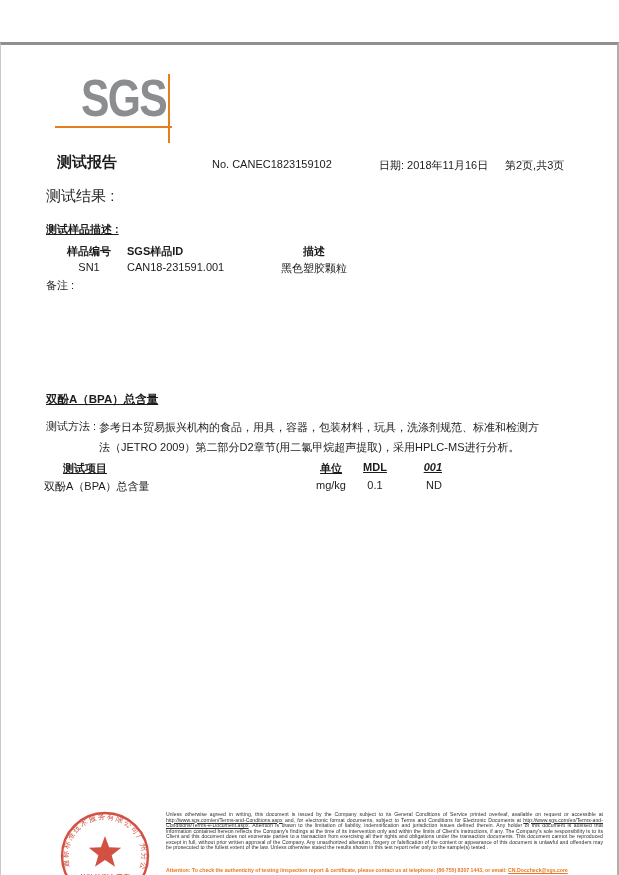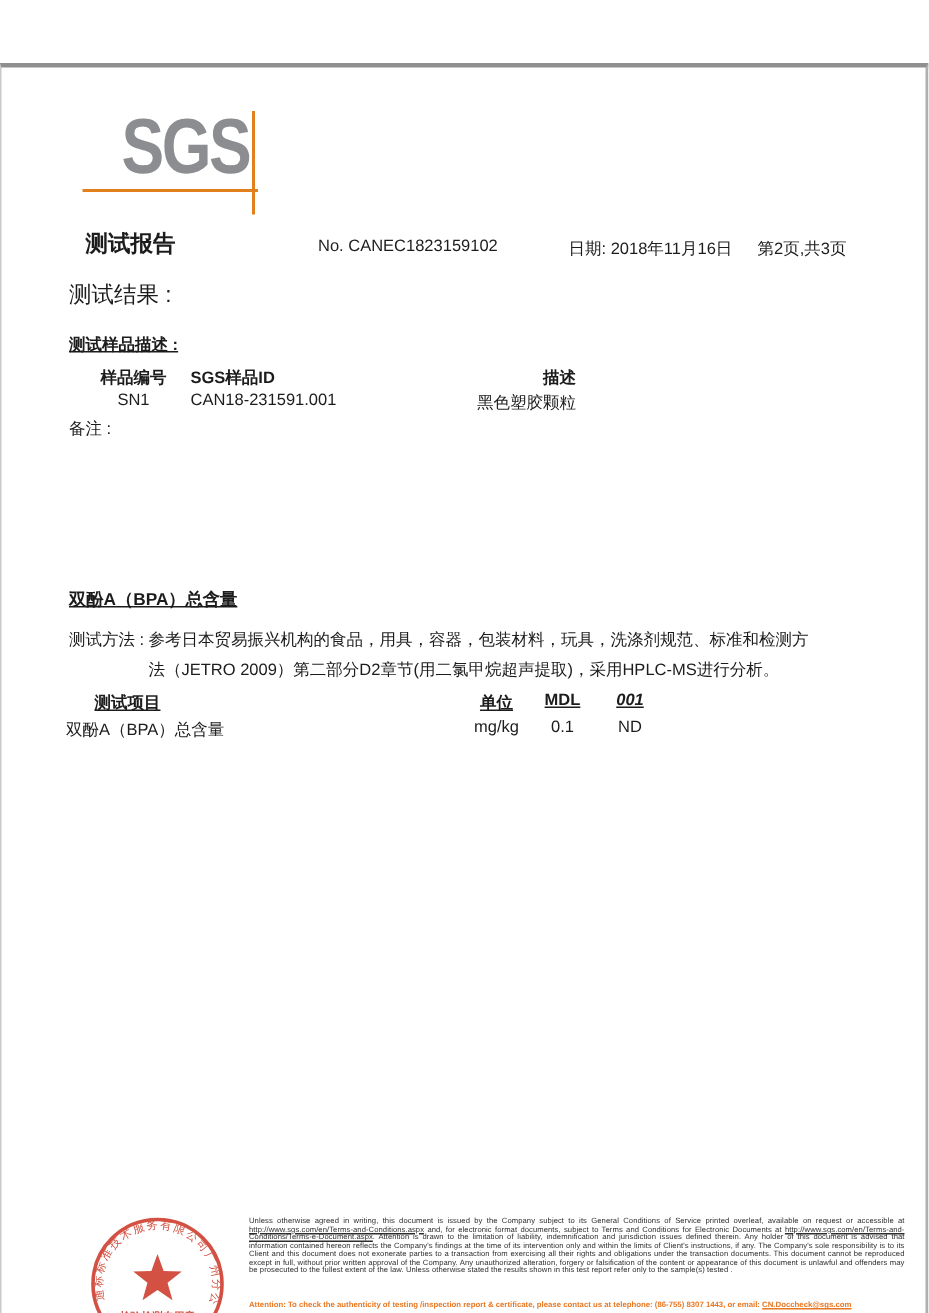--- a/index.html
+++ b/index.html
@@ -21,36 +21,36 @@
   .report-no{left:211px;top:113px;font-size:11px;}
   .date-text{left:378px;top:113px;font-size:11px;}
   .page-info{left:504px;top:113px;font-size:11px;}
   .results-label{left:45px;top:142px;font-size:15px;}
   .sample-desc-label{left:45px;top:177px;font-size:11px;font-weight:bold;text-decoration:underline;}
   
   .st-h{font-size:11px;font-weight:bold;top:199px;}
   .st-v{font-size:11px;top:216px;}
   .col1{left:48px;width:80px;text-align:center;}
   .col2{left:126px;width:100px;text-align:left;}
-  .col3{left:243px;width:140px;text-align:right;}
+  .col3{left:243px;width:140px;text-align:center;}
   
   .notes-label{left:45px;top:233px;font-size:11px;}
   .notes-list{left:85px;top:262px;font-size:11px;line-height:17.5px;}
   
   .bpa-title{left:45px;top:347px;font-size:11.5px;font-weight:bold;text-decoration:underline;}
   .method-label{left:45px;top:374px;font-size:11px;}
   .method-text{left:98px;top:373px;width:468px;font-size:11px;line-height:19.5px;}
   
   .rt-h{font-size:11px;font-weight:bold;text-decoration:underline;top:416px;}
   .rt-v{font-size:11px;top:434px;}
   .rt-c1h{left:62px;font-family:Liberation Mono, monospace;}
   .rt-c1{left:43px;}
   .rt-c2{left:305px;width:50px;text-align:center;}
   .rt-c3{left:352px;width:44px;text-align:center;}
-  .rt-c4{left:397px;width:44px;text-align:center;}
+  .rt-c4{left:397px;width:44px;text-align:right;}
   .italic{font-style:italic;}
   
   .company-lines{left:40px;top:840px;width:132px;font-size:5.6px;line-height:9.5px;
     color:#a9a9a9;z-index:1;}
   .stamp{left:57px;top:763px;z-index:2;opacity:.88;}
   .disclaimer{left:165px;top:767px;width:437px;font-size:5.1px;line-height:5.5px;
     text-align:justify;color:#2e2e2e;letter-spacing:.05px;}
   .tiny-link{color:inherit;text-decoration:underline;}
   .attention{left:165px;top:823px;width:437px;font-size:5.2px;line-height:5.9px;
     font-weight:bold;color:#E87722;}

